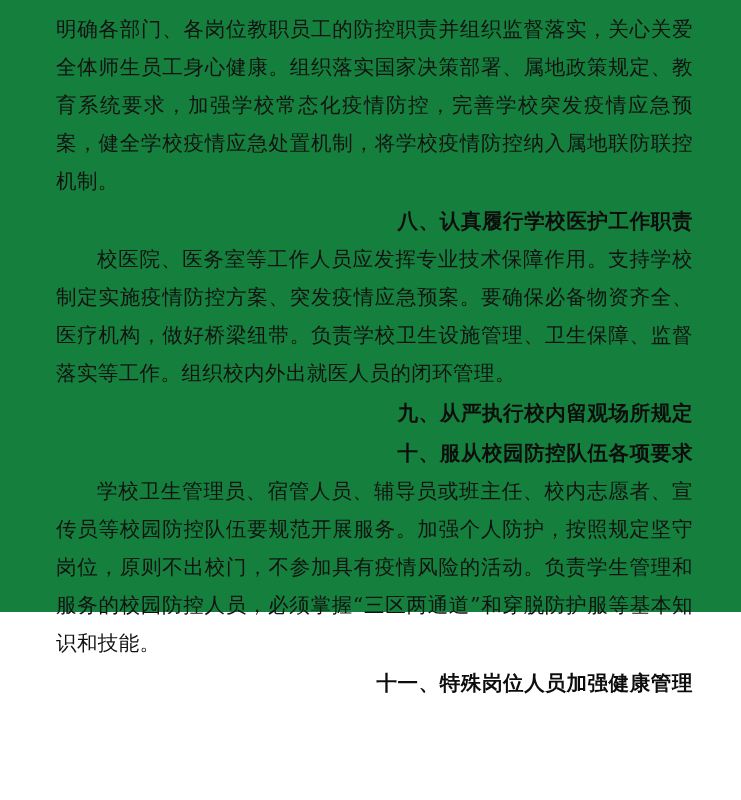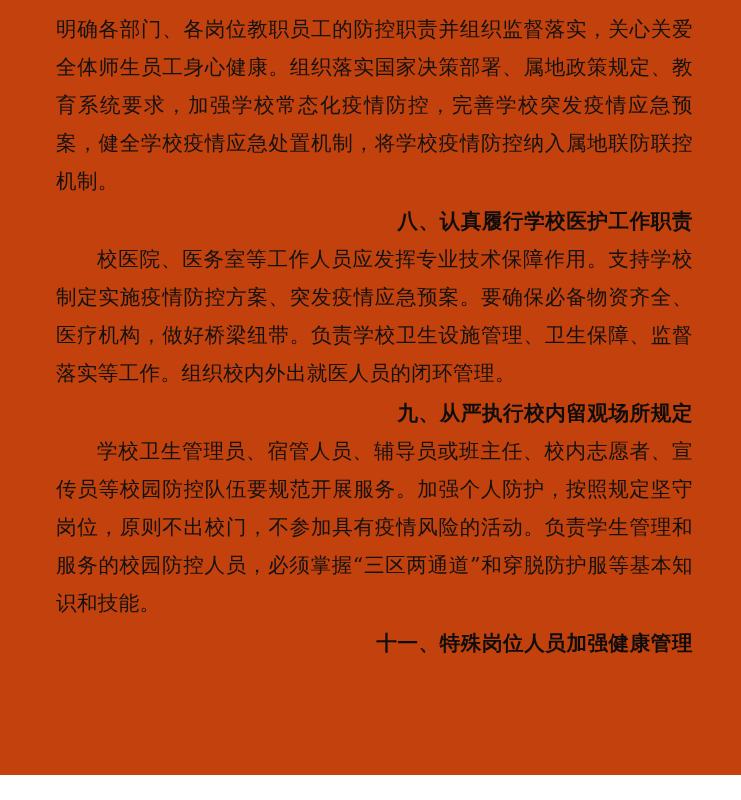--- a/index.html
+++ b/index.html
@@ -9,24 +9,24 @@
   }
   body {
     width: 741px;
     height: 800px;
     font-family: "DejaVu Serif", "Liberation Serif", serif;
     color: #1a1a1a;
     overflow: hidden;
   }
   .page {
     width: 741px;
-    height: 775px;
+    height: 612px;
     box-sizing: border-box;
     padding: 10px 48px 8px 56px;
-    background: #c2410c;
+    background: #15803d;
   }
   .para {
     font-size: 20.5px;
     line-height: 38px;
     text-align: justify;
     text-justify: inter-ideograph;
     letter-spacing: 0.4px;
     margin: 0;
     color: #121212;
     text-indent: 2em;
@@ -53,17 +53,18 @@
 
 <div class="page">
 
   <p class="para cont block">明确各部门、各岗位教职员工的防控职责并组织监督落实，关心关爱全体师生员工身心健康。组织落实国家决策部署、属地政策规定、教育系统要求，加强学校常态化疫情防控，完善学校突发疫情应急预案，健全学校疫情应急处置机制，将学校疫情防控纳入属地联防联控机制。</p>
 
   <h2 class="heading">八、认真履行学校医护工作职责</h2>
   <p class="para block">校医院、医务室等工作人员应发挥专业技术保障作用。支持学校制定实施疫情防控方案、突发疫情应急预案。要确保必备物资齐全、医疗机构，做好桥梁纽带。负责学校卫生设施管理、卫生保障、监督落实等工作。组织校内外出就医人员的闭环管理。</p>
 
   <h2 class="heading">九、从严执行校内留观场所规定</h2>
 
+  <h2 class="heading">十、服从校园防控队伍各项要求</h2>
   <p class="para block">学校卫生管理员、宿管人员、辅导员或班主任、校内志愿者、宣传员等校园防控队伍要规范开展服务。加强个人防护，按照规定坚守岗位，原则不出校门，不参加具有疫情风险的活动。负责学生管理和服务的校园防控人员，必须掌握“三区两通道”和穿脱防护服等基本知识和技能。</p>
 
   <h2 class="heading">十一、特殊岗位人员加强健康管理</h2>
 
 </div>
 
 </body></html>

